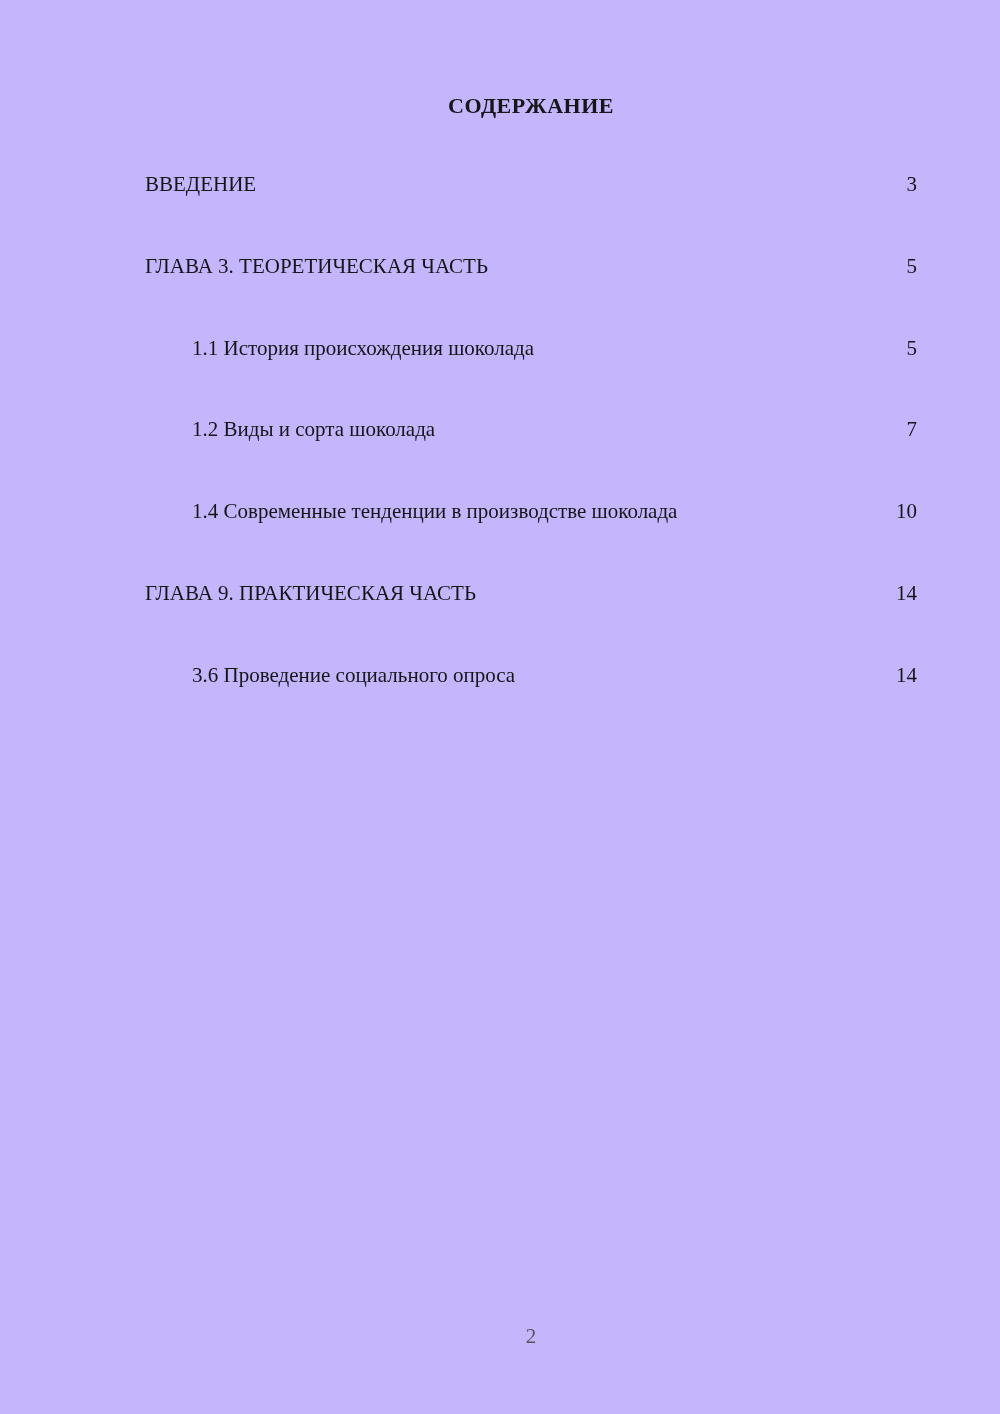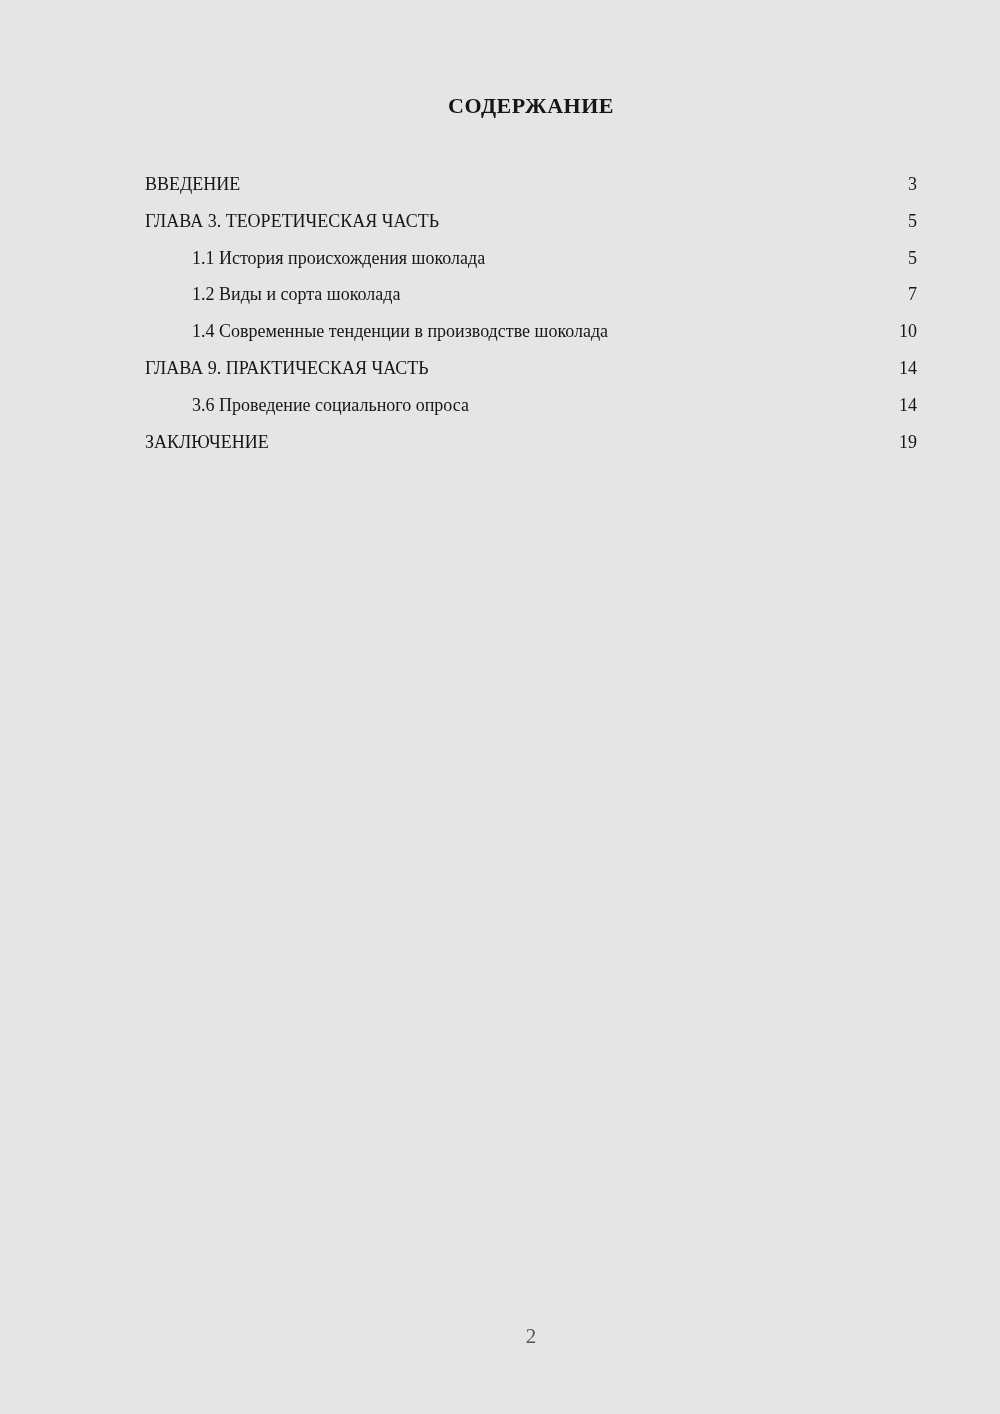--- a/index.html
+++ b/index.html
@@ -4,21 +4,21 @@
 <style>
   html, body {
     margin: 0;
     padding: 0;
     background: #ffffff;
   }
   .page {
     position: relative;
     width: 1000px;
     height: 1414px;
-    background: #e5e5e5;
+    background: #c4b5fd;
     font-family: "Liberation Serif", "DejaVu Serif", serif;
     color: #161616;
     box-sizing: border-box;
     padding: 92px 83px 0 145px;
     overflow: hidden;
   }
   .doc-title {
     font-size: 22px;
     line-height: 28px;
     font-weight: bold;
@@ -26,23 +26,24 @@
     margin: 0 0 46px 0;
     letter-spacing: 0.5px;
   }
   .toc {
     width: 100%;
   }
   .toc-row {
     display: flex;
     justify-content: space-between;
     align-items: baseline;
-    font-size: 18px;
+    font-size: 21px;
     line-height: 36.8px;
     white-space: nowrap;
+    margin-top: 45px;
   }
   .toc-row.sub .toc-label {
     padding-left: 47px;
   }
   .toc-label {
     flex: 1 1 auto;
     overflow: hidden;
   }
   .toc-page {
     flex: 0 0 auto;
@@ -99,23 +100,19 @@
       <span class="toc-label">ГЛАВА 9. ПРАКТИЧЕСКАЯ ЧАСТЬ</span>
       <span class="toc-page">14</span>
     </div>
 
     <div class="toc-row sub">
       <span class="toc-label">3.6 Проведение социального опроса</span>
       <span class="toc-page">14</span>
     </div>
 
 
-    <div class="toc-row">
-      <span class="toc-label">ЗАКЛЮЧЕНИЕ</span>
-      <span class="toc-page">19</span>
-    </div>
 
 
   </div>
 
   <div class="footer-page-number">2</div>
 
 </div>
 
 </body></html>

